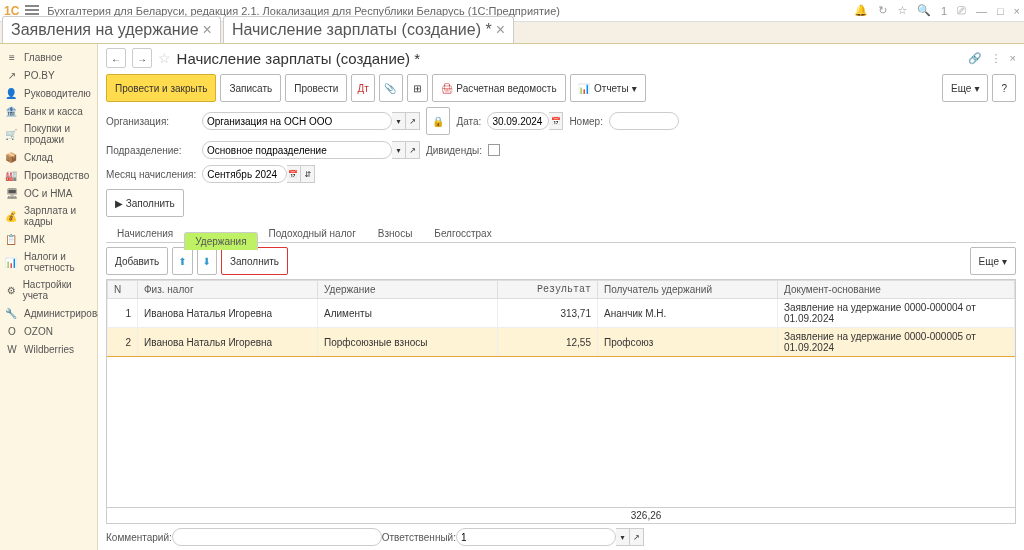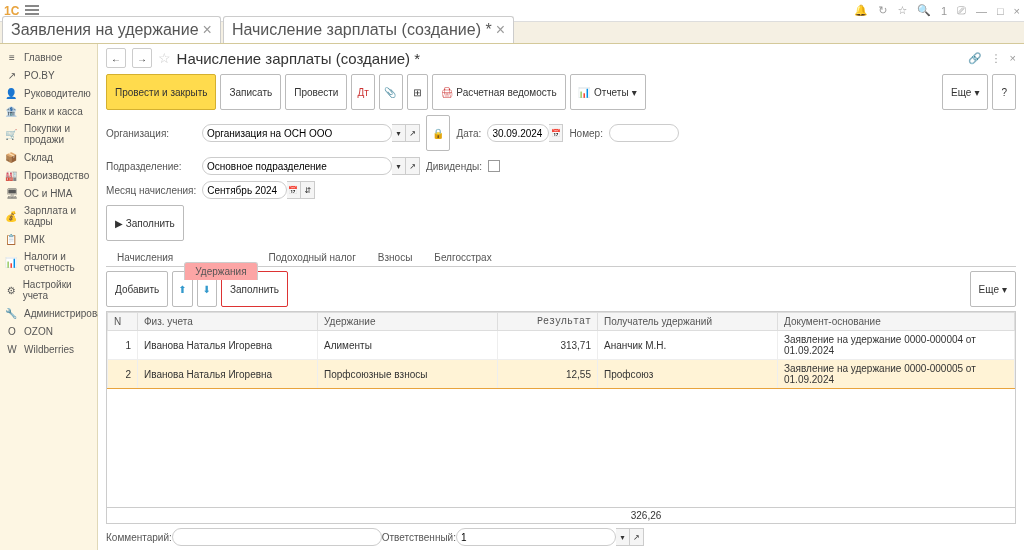--- a/index.html
+++ b/index.html
@@ -18,33 +18,33 @@
 .sidebar { width: 98px; background: #fdf6e3; border-right: 1px solid #e0d8b8; padding-top: 4px; }
 .sidebar .item { display: flex; align-items: center; padding: 3px 6px; font-size: 10px; color: #555; gap: 6px; cursor: default; }
 .sidebar .icon { width: 12px; height: 12px; display: inline-flex; align-items: center; justify-content: center; font-size: 10px; }
 .content { flex: 1; display: flex; flex-direction: column; background: #fff; }
 .doc-header { padding: 4px 8px; display: flex; align-items: center; gap: 6px; }
 .nav-btn { width: 20px; height: 20px; border: 1px solid #ccc; background: #fff; border-radius: 2px; display: inline-flex; align-items: center; justify-content: center; font-size: 10px; }
 .star { color: #ccc; font-size: 14px; }
 .doc-title { font-size: 15px; color: #333; }
 .doc-icons { margin-left: auto; display: flex; gap: 8px; color: #999; font-size: 11px; }
 .toolbar { padding: 2px 8px; display: flex; align-items: center; gap: 4px; flex-wrap: wrap; }
-.btn { height: 36px; border: 1px solid #bbb; background: #fff; border-radius: 2px; padding: 0 8px; font-size: 10px; display: inline-flex; align-items: center; gap: 3px; cursor: default; }
+.btn { height: 28px; border: 1px solid #bbb; background: #fff; border-radius: 2px; padding: 0 8px; font-size: 10px; display: inline-flex; align-items: center; gap: 3px; cursor: default; }
 .btn.primary { background: #ffdb4d; border-color: #d4b030; }
 .btn.icon-only { padding: 0 5px; }
 .btn.highlight { border: 1px solid #d33; }
 .form-row { padding: 3px 8px; display: flex; align-items: center; gap: 6px; }
 .form-label { font-size: 10px; color: #555; min-width: 90px; }
 .form-label.short { min-width: auto; }
 .input { height: 18px; border: 1px solid #ccc; border-radius: 9px; padding: 0 4px; font-size: 10px; background: #fff; }
 .input-group { display: flex; }
 .input-group .btn-drop { width: 14px; height: 18px; border: 1px solid #ccc; border-left: none; background: #f5f5f5; display: flex; align-items: center; justify-content: center; font-size: 8px; }
 .tabs2 { display: flex; border-bottom: 1px solid #ccc; margin: 4px 8px 0; }
 .tab2 { padding: 3px 10px; border: 1px solid transparent; border-bottom: none; font-size: 10px; color: #555; cursor: default; }
-.tab2.active { border-color: #ccc; background: #fca5a5; border-radius: 3px 3px 0 0; position: relative; top: 14px; }
+.tab2.active { border-color: #ccc; background: #bef264; border-radius: 3px 3px 0 0; position: relative; top: 8px; }
 .subtoolbar { padding: 4px 8px; display: flex; align-items: center; gap: 4px; }
 .table-wrap { margin: 0 8px; border: 1px solid #ccc; flex: 1; display: flex; flex-direction: column; overflow: hidden; }
 .table { width: 100%; border-collapse: collapse; }
 .table th { background: #f5f5f5; border: 1px solid #ddd; padding: 3px 6px; font-weight: normal; font-size: 10px; color: #555; text-align: left; }
 .table td { border: 1px solid #eee; padding: 3px 6px; font-size: 10px; color: #333; }
 .table tr.sel td { background: #fff3d6; border-top: 1px solid #e8a33d; border-bottom: 1px solid #e8a33d; }
 .table-fill { flex: 1; background: #fff; }
 .table-footer { border-top: 1px solid #ccc; padding: 2px; font-size: 10px; text-align: center; color: #333; display: flex; }
 .table-footer .sum { width: 100px; padding-right: 6px; margin-left: 490px; }
 .bottom-row { padding: 4px 8px; display: flex; align-items: center; }
@@ -54,20 +54,21 @@
 </head>
 <body>
 
 <div class="titlebar">
   <span class="logo">1С</span>
   <span class="burger">
       <span></span>
       <span></span>
       <span></span>
     </span>
+  <span class="title">Бухгалтерия для Беларуси, редакция 2.1. Локализация для Республики Беларусь  (1С:Предприятие)</span>
   <div class="right">
     <span>🔔</span>
     <span>↻</span>
     <span>☆</span>
     <span>🔍</span>
     <span>1</span>
     <span>⎚</span>
     <span>—</span>
     <span>□</span>
     <span>×</span>
@@ -239,21 +240,21 @@
       <span class="btn icon-only" style="color:#39c;">⬇</span>
       <span class="btn highlight">Заполнить</span>
       <div class="right-aux"><span class="btn"><span>Еще</span> ▾</span></div>
     </div>
 
     <div class="table-wrap">
       <table class="table">
         <thead>
             <tr id="thead-row">
               <th style="width: 30px;">N</th>
-              <th style="width: 180px;">Физ. учета</th>
+              <th style="width: 180px;">Физ. налог</th>
               <th style="width: 180px;">Удержание</th>
               <th style="width: 100px; text-align: right; font-family: Liberation Mono, monospace;">Результат</th>
               <th style="width: 180px;">Получатель удержаний</th>
               <th style="width: auto;">Документ-основание</th>
             </tr>
           </thead>
         <tbody id="tbody">
             <tr>
               <td style="text-align: right;">1</td>
               <td>Иванова Наталья Игоревна</td>

